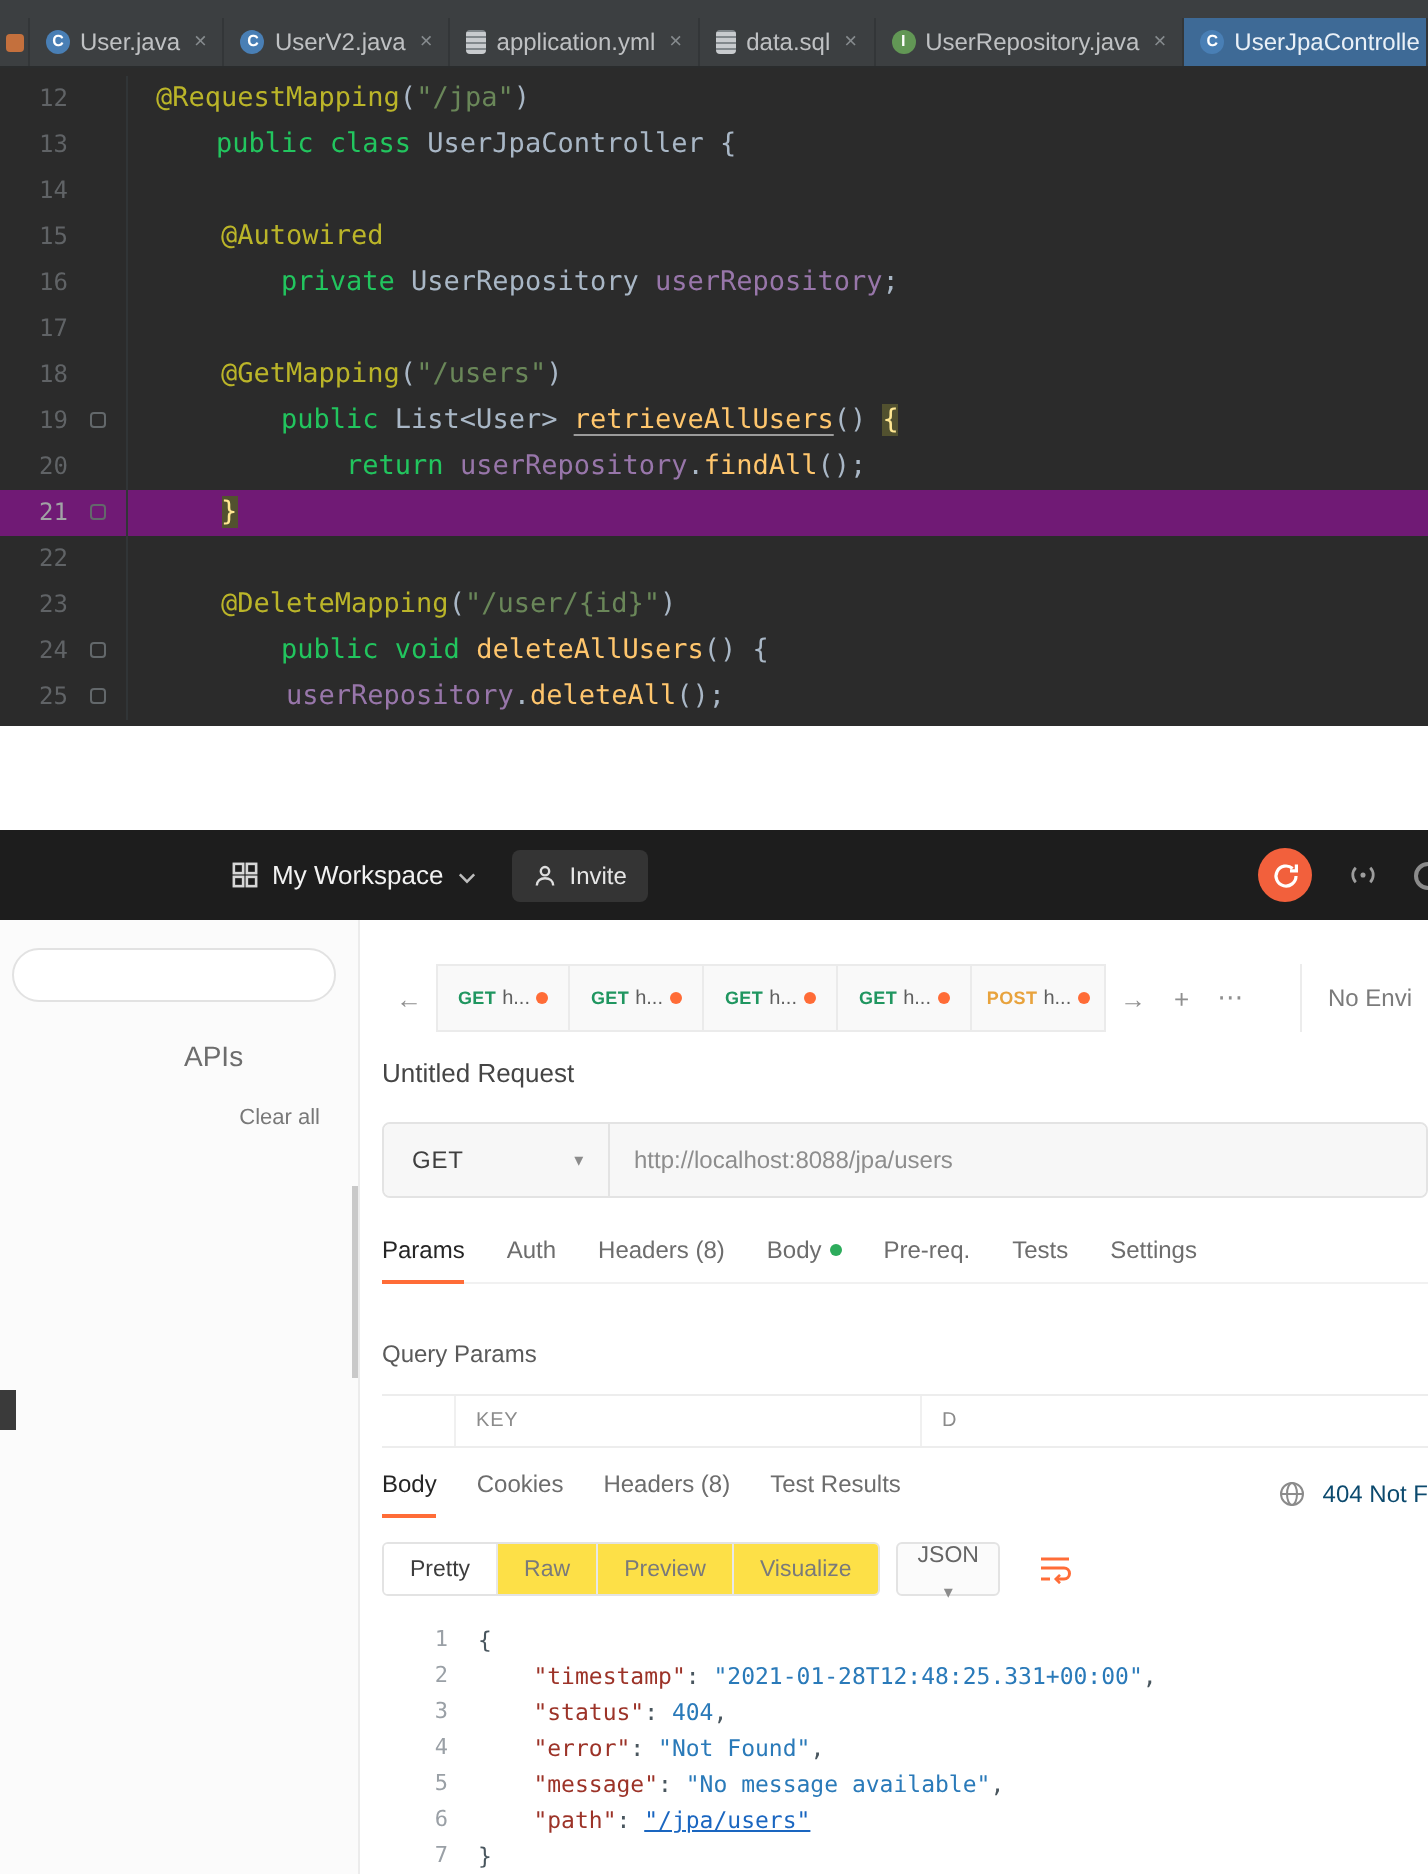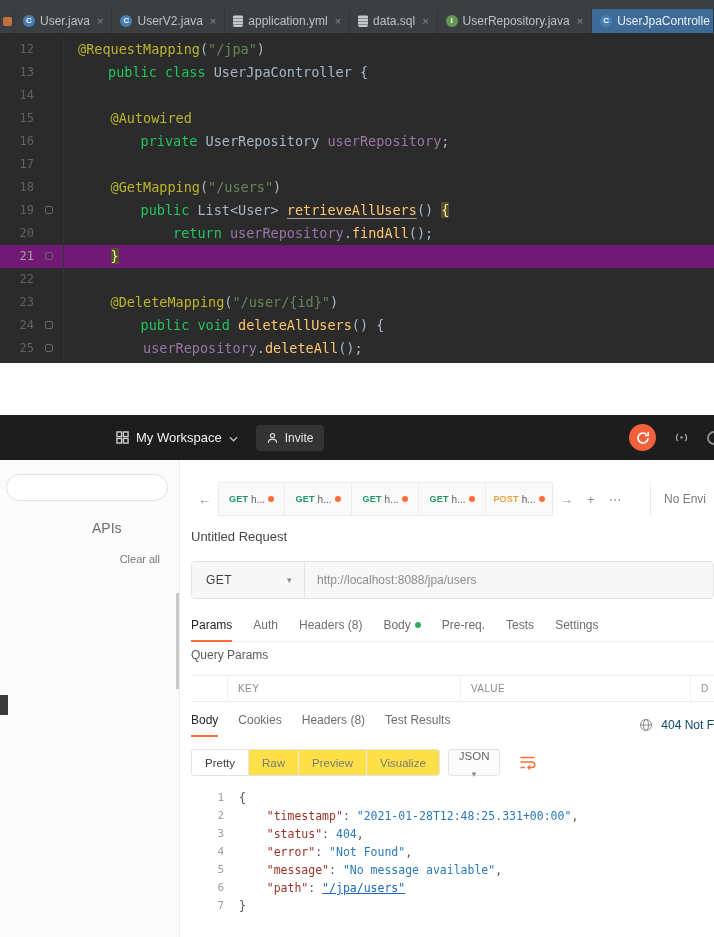--- a/index.html
+++ b/index.html
@@ -74,21 +74,21 @@
   .method-box{width:113px;flex:none;background:#f7f7f7;border-right:1px solid #e3e3e3;display:flex;align-items:center;justify-content:space-between;padding:0 12px 0 14px;font-size:12px;color:#3f3f3f;letter-spacing:0.4px;}
   .caret{color:#8c8c8c;font-size:9px;}
   .url-box{flex:1;background:#f7f7f7;display:flex;align-items:center;padding-left:12px;font-size:12px;color:#8d8d8d;}
 
   .req-subtabs{margin-top:19px;display:flex;gap:21px;font-size:12px;color:#6d6d6d;flex:none;border-bottom:1px solid #f1f1f1;}
   .ptab{position:relative;padding-bottom:9px;display:flex;align-items:center;gap:4px;white-space:nowrap;}
   .ptab.active{color:#252525;}
   .ptab.active::after{content:"";position:absolute;left:0;right:0;bottom:-1px;height:2px;background:#ff6c37;}
   .green-dot{width:6px;height:6px;border-radius:50%;background:#2dac5c;display:inline-block;}
 
-  .qp-label{margin-top:6px;font-size:12px;color:#5a5a5a;flex:none;}
+  .qp-label{margin-top:28px;font-size:12px;color:#5a5a5a;flex:none;}
   .qp-table{margin-top:13px;height:27px;border-top:1px solid #ededed;border-bottom:1px solid #ededed;display:flex;align-items:stretch;font-size:10px;color:#8b8b8b;letter-spacing:0.4px;flex:none;}
   .qp-col{display:flex;align-items:center;padding-left:10px;border-right:1px solid #f0f0f0;}
   .qp-cb{width:37px;}
   .qp-key{width:233px;}
   .qp-val{width:230px;}
   .qp-desc{flex:1;border-right:none;overflow:hidden;}
 
   .resp-row{margin-top:11px;display:flex;align-items:center;font-size:12px;color:#6d6d6d;flex:none;}
   .resp-tabs{display:flex;gap:20px;}
   .resp-right{margin-left:auto;display:flex;align-items:center;gap:8px;}
@@ -346,21 +346,20 @@
             <span class="ptab">Pre-req.</span>
             <span class="ptab">Tests</span>
             <span class="ptab">Settings</span>
           </div>
 
         <div class="qp-label">Query Params</div>
 
         <div class="qp-table">
           <div class="qp-col qp-cb"></div>
           <div class="qp-col qp-key">KEY</div>
-          <div class="qp-col qp-val">VALUE</div>
           <div class="qp-col qp-desc">D</div>
         </div>
 
         <div class="resp-row">
           <div class="resp-tabs">
               <span class="ptab active">Body</span>
               <span class="ptab">Cookies</span>
               <span class="ptab">Headers (8)</span>
               <span class="ptab">Test Results</span>
             </div>

